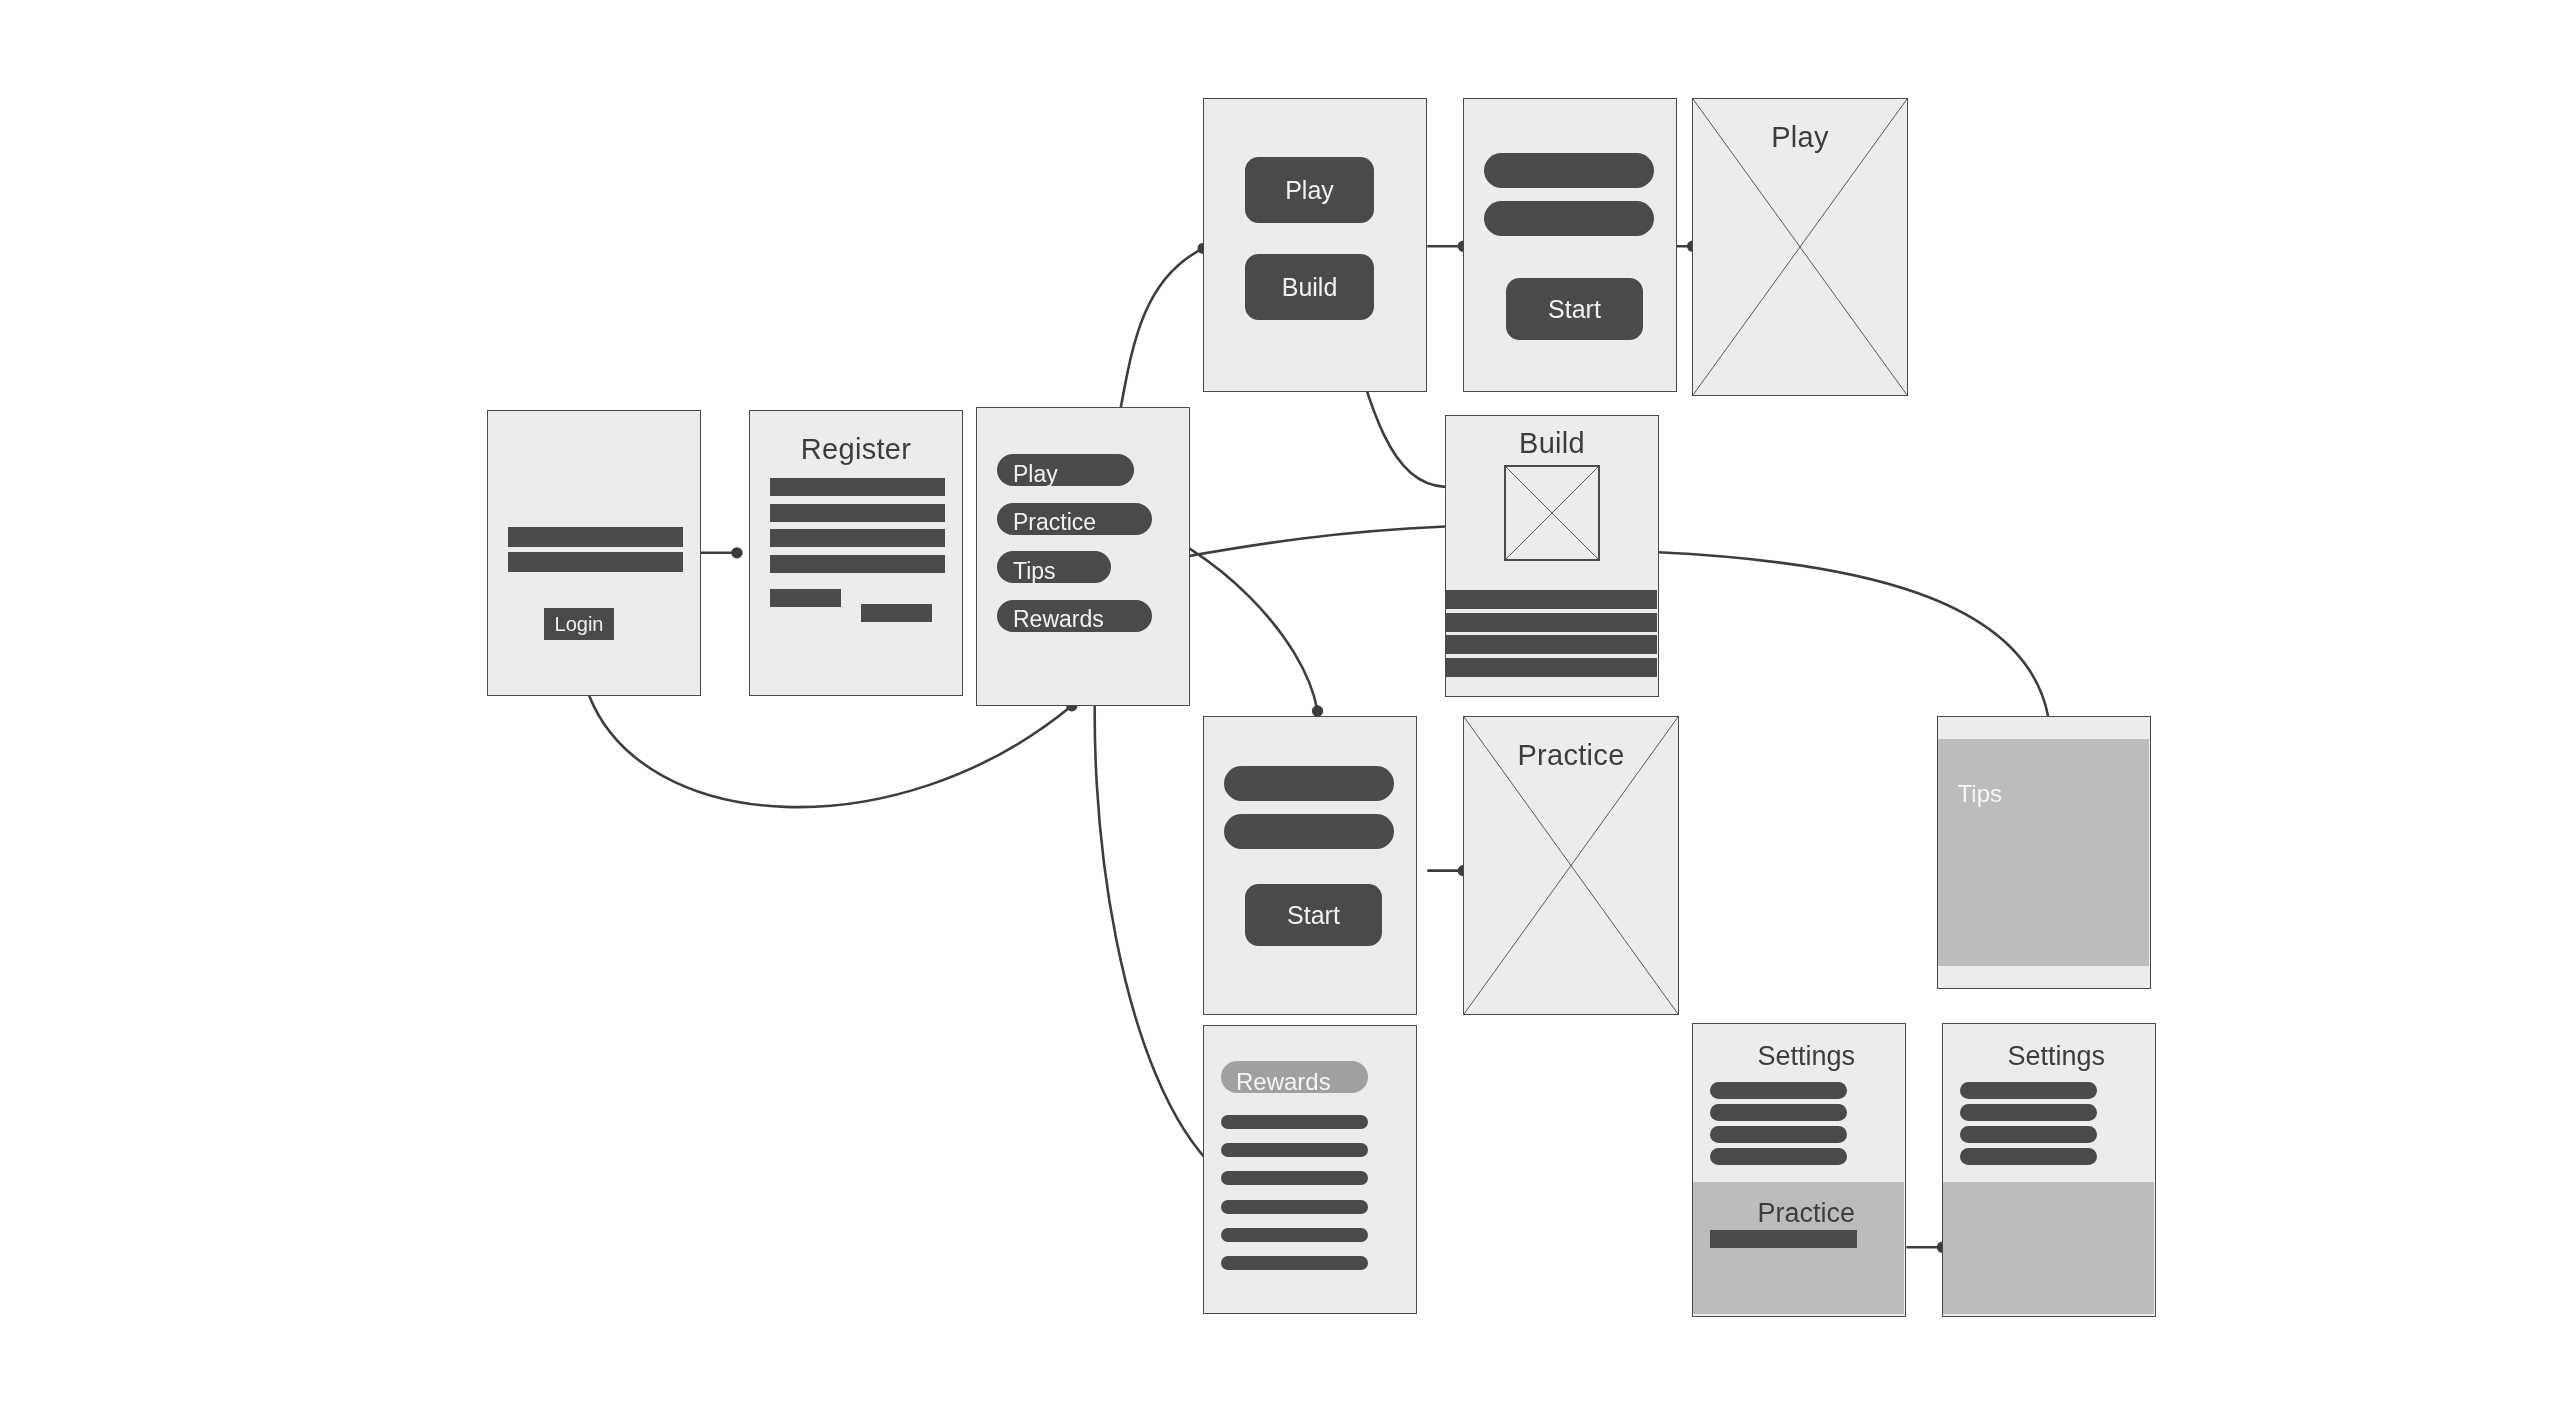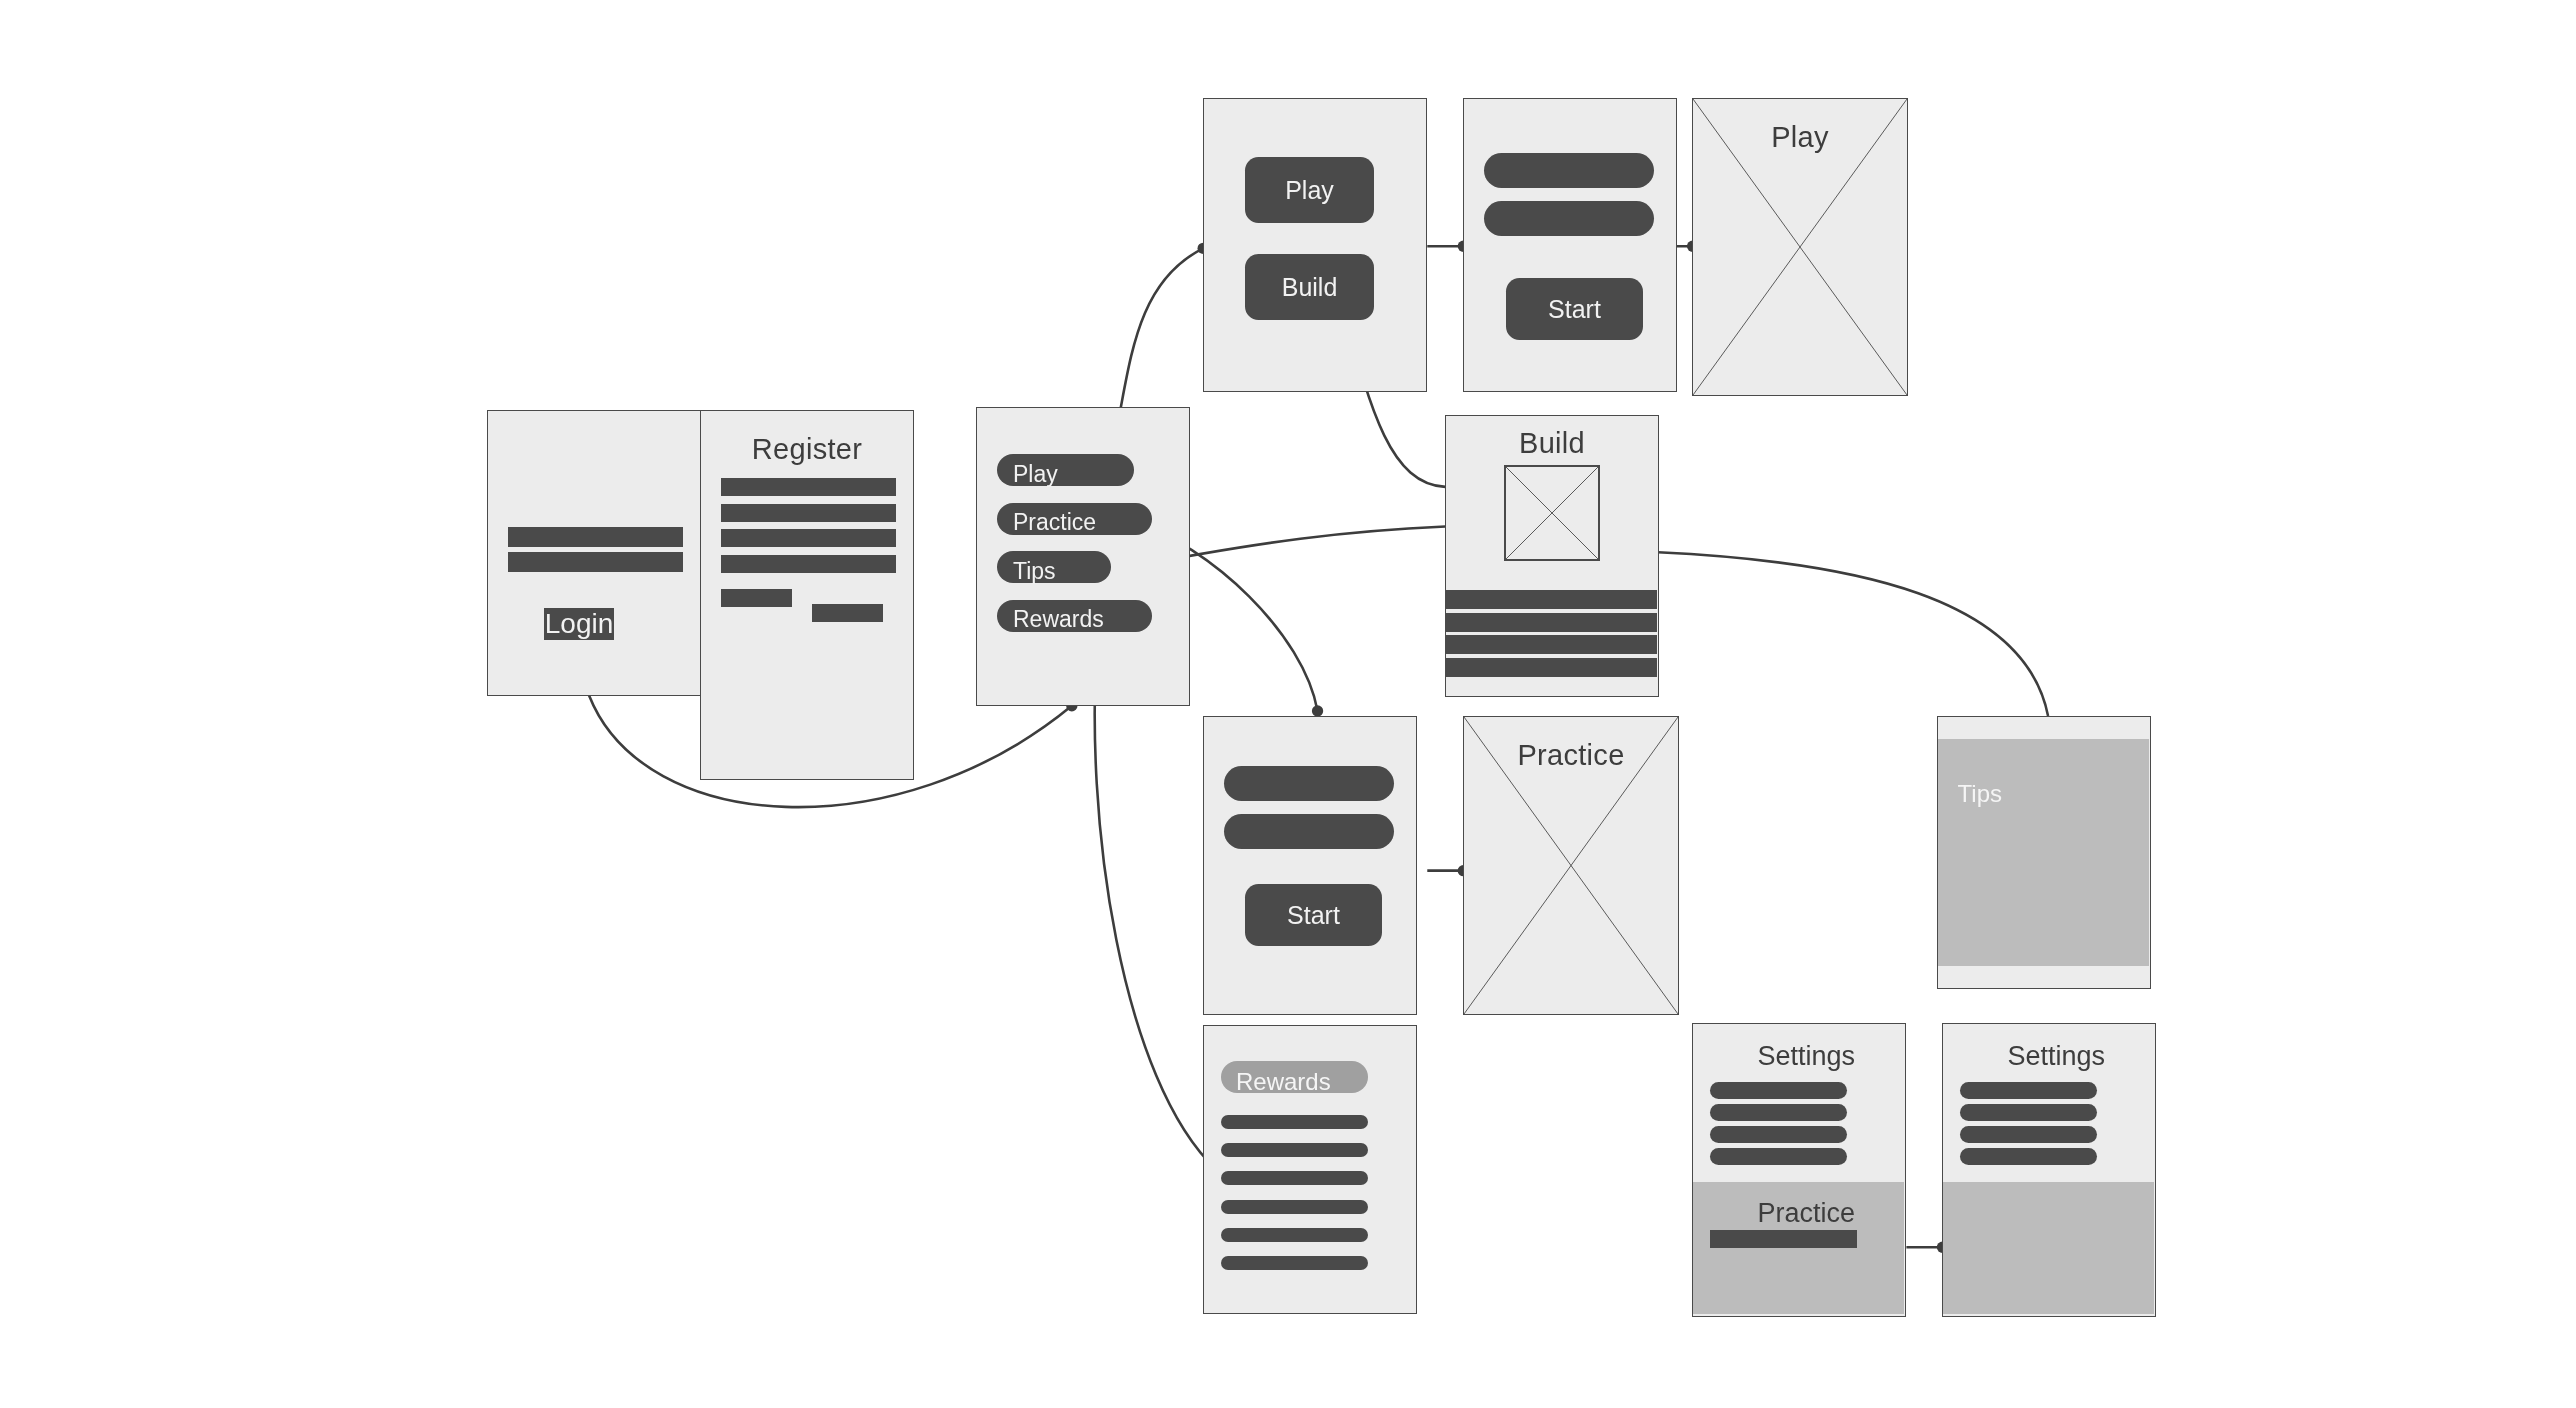--- a/index.html
+++ b/index.html
@@ -78,21 +78,21 @@
     border-radius: 20.6px;
   }
   
   .flat-btn {
     position: absolute;
     background: #4a4a4a;
     color: #f2f2f2;
     display: flex;
     align-items: center;
     justify-content: center;
-    font-size: 28px;
+    font-size: 20px;
   }
   
   .xcross {
     position: absolute;
     left: 0; top: 0;
     width: 100%; height: 100%;
   }
   
   .imgbox {
     position: absolute;
@@ -166,21 +166,21 @@
       <circle cx="3770" cy="2421" r="11"></circle>
     </g>
   </svg>
 
   <div class="screen" style="left:487px; top:410px; width:214px; height:286px;">
     <div class="bar" style="left:19.6px; top:116px; width:175px; height:19.6px;"></div>
     <div class="bar" style="left:19.6px; top:141px; width:175px; height:19.6px;"></div>
     <div class="flat-btn" style="left:56px; top:197px; width:70px; height:32px;">Login</div>
   </div>
 
-  <div class="screen" style="left:700px; top:410px; width:214px; height:370px;">
+  <div class="screen" style="left:749px; top:410px; width:214px; height:286px;">
     <div class="screen-title" style="top:21.6px;">Register</div>
     <div class="bar" style="left:19.6px; top:67px; width:175px; height:17.5px;"></div>
     <div class="bar" style="left:19.6px; top:93px; width:175px; height:17.5px;"></div>
     <div class="bar" style="left:19.6px; top:118px; width:175px; height:17.5px;"></div>
     <div class="bar" style="left:19.6px; top:144px; width:175px; height:17.5px;"></div>
     <div class="bar" style="left:19.6px; top:178px; width:71px; height:17.5px;"></div>
     <div class="bar" style="left:111px; top:193px; width:71px; height:17.5px;"></div>
   </div>
 
   <div class="screen" style="left:976px; top:407px; width:214px; height:299px;">

